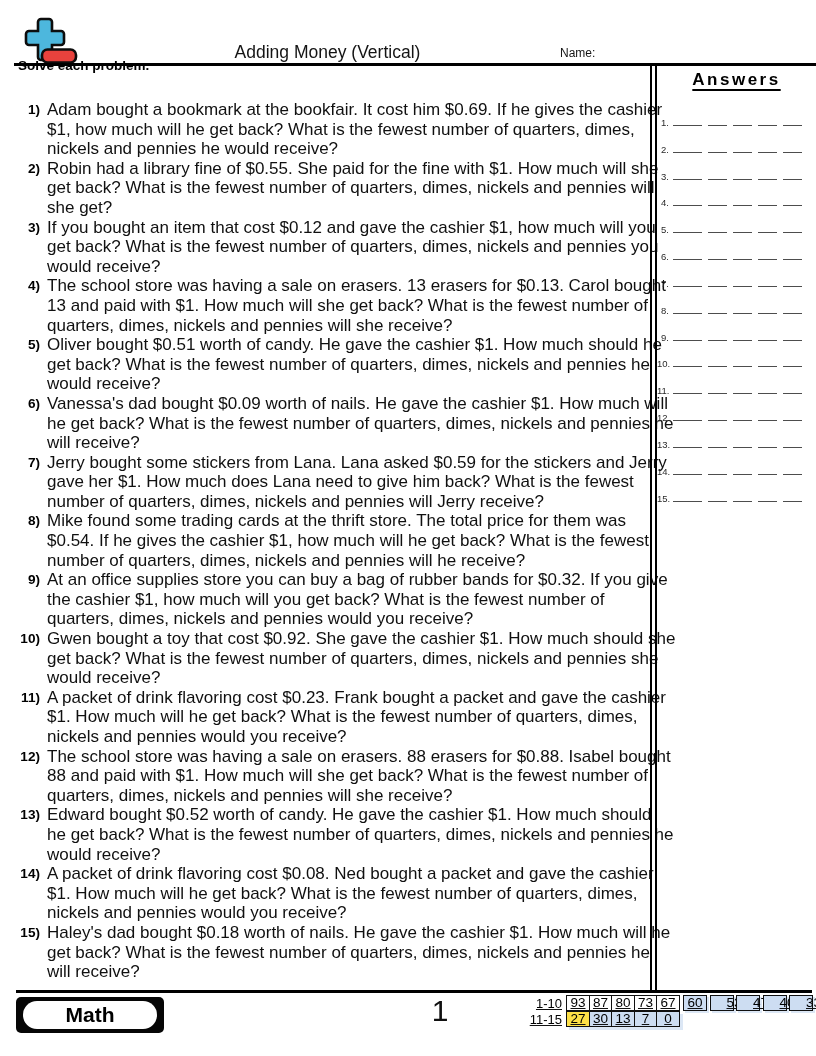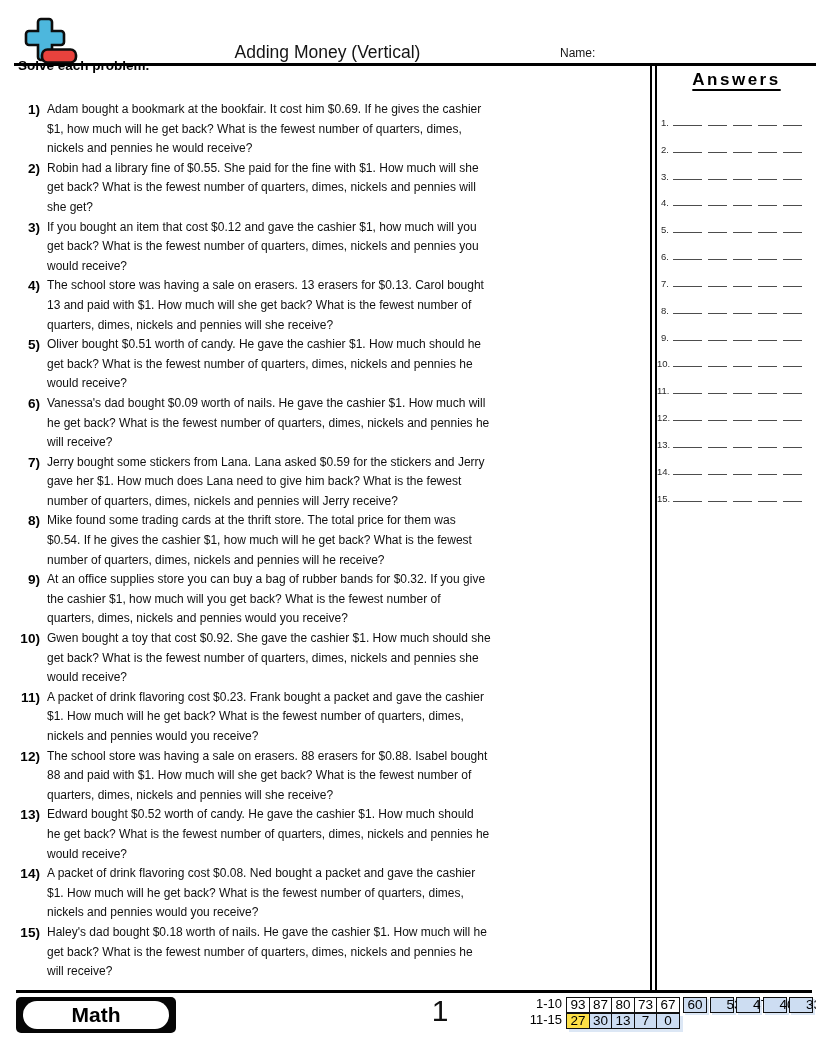--- a/index.html
+++ b/index.html
@@ -12,46 +12,46 @@
   .title { position:absolute; top:42px; left:0; width:655px; text-align:center; font-size:17.5px; color:#141414; }
   .name-label { position:absolute; top:46px; left:560px; font-size:12px; color:#141414; }
   .header-rule { position:absolute; top:63px; left:14px; right:0; height:3px; background:#000; }
   .instructions { position:absolute; top:58px; left:18px; font-size:13.5px; font-weight:bold; color:#000; }
 
   
   #problems { position:absolute; top:100px; left:14px; width:632px; }
   .problem { display:flex; align-items:flex-start; }
   .pnum { flex:none; width:26px; margin-right:7px; text-align:right; font-weight:bold;
           font-size:13.6px; line-height:19.6px; color:#000; }
-  .ptext { white-space:pre; font-size:12px; line-height:19.6px; color:#101010; }
+  .ptext { white-space:pre; font-size:17px; line-height:19.6px; color:#101010; }
 
   
   .v-divider { position:absolute; left:650px; top:66px; height:924px; width:3px;
                border-left:2px solid #000; border-right:2px solid #000; }
 
   
   .answers-head { position:absolute; top:70px; left:657px; width:159px; text-align:center;
                   font-size:17px; font-weight:bold; letter-spacing:2.5px; color:#000;
                   text-decoration:underline; text-decoration-thickness:1.5px; text-underline-offset:4px; }
   #answer-rows { position:absolute; top:111px; left:657px; }
   .arow { height:26.85px; display:flex; align-items:flex-end; padding-bottom:12px; box-sizing:border-box; }
   .anum { width:12px; margin-right:4px; text-align:right; font-size:9.5px; line-height:9px; color:#2a2a2a; margin-bottom:-1px; }
   .blank { width:19px; height:0; border-bottom:1.5px solid #4d4d4d; margin-left:6px; }
   .blank.long { width:29px; margin-left:0; }
 
   
   .f-line { position:absolute; top:990px; left:16px; right:4px; height:3px; background:#000; }
-  .math-badge { position:absolute; left:16px; top:997px; width:160px; height:36px; background:#060606; border-radius:5px; }
+  .math-badge { position:absolute; left:16px; top:997px; width:148px; height:36px; background:#060606; border-radius:5px; }
   .math-pill { position:absolute; left:7px; right:7px; top:4px; bottom:4px; background:#fff; border-radius:15px;
                display:flex; align-items:center; justify-content:center; font-size:21px; font-weight:bold; color:#000; }
   .website { position:absolute; left:171px; top:1013px; font-size:15px; color:#101010; }
   .page-num { position:absolute; left:420px; top:994px; width:40px; text-align:center; font-size:30px; color:#101010; }
 
   .score { position:absolute; left:527px; top:995px; }
-  .score-row { display:flex; align-items:flex-end; height:17.5px; }
+  .score-row { display:flex; align-items:flex-start; height:17.5px;text-decoration:underline; }
   .score-row + .score-row { margin-top:-1.5px; }
   .score-label { width:35px; padding-right:4px; text-align:right; font-size:13px; line-height:17.5px; color:#000; }
   .cellgroup { display:flex; }
   .cell { width:24px; height:16px; box-sizing:border-box; border:1.5px solid #101010;
           text-align:center; font-size:13.5px; line-height:14.5px; background:#fff; color:#000; }
   .cellgroup .cell + .cell { margin-left:-1.5px; }
   .bluecells { display:flex; margin-left:3px; }
   .bluecells .cell { box-shadow:2px 2px 0 #dce7f5; }
   .bluecells .cell + .cell { margin-left:2.5px;padding-left:16px; }
   .cellgroup.shadow { box-shadow:3px 3px 0 #dce7f5; }

